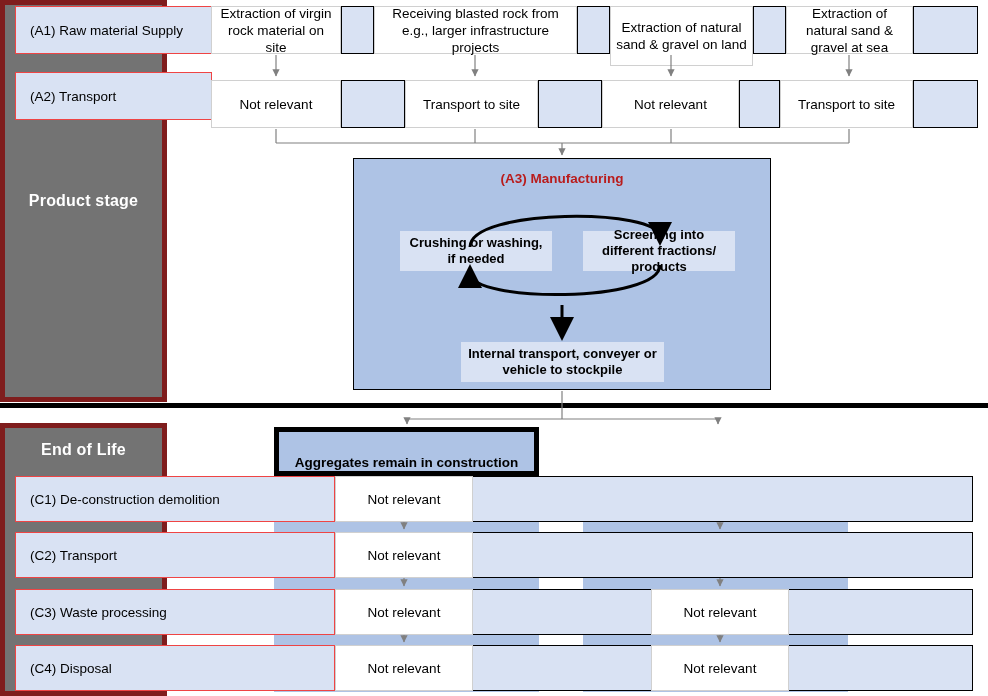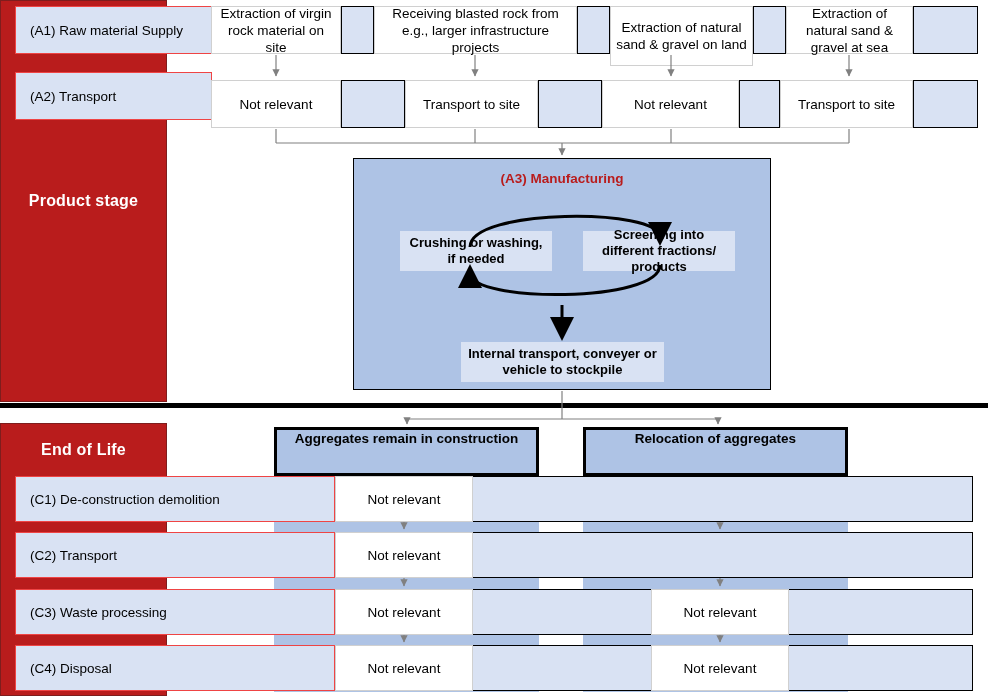--- a/index.html
+++ b/index.html
@@ -2,39 +2,39 @@
 <html><head>
 <meta charset="utf-8">
 <style>
   html,body{margin:0;padding:0;background:#ffffff;}
   body{font-family:"Liberation Sans", sans-serif;color:#000;}
   #canvas{position:relative;width:988px;height:696px;overflow:hidden;background:#fff;}
 
   .abs{position:absolute;box-sizing:border-box;}
 
   
-  .stage-bar{background:#b91c1c;border:1px solid #7f1d1d;display:flex;align-items:center;justify-content:center;}
+  .stage-bar{background:#737373;border:5px solid #7f1d1d;display:flex;align-items:center;justify-content:center;}
   .stage-bar span{color:#ffffff;font-weight:bold;font-size:16px;letter-spacing:.2px;}
 
   
   .row-label{background:#d9e2f3;border:1px solid #ef4444;display:flex;align-items:center;}
   .row-label span{font-size:13.5px;line-height:17px;padding-left:14px;color:#000;}
 
   
   .cell-white{background:#ffffff;border:1px solid #d0d0d0;display:flex;align-items:center;justify-content:center;text-align:center;}
   .cell-white span{font-size:13.5px;line-height:17px;color:#000;padding:0 4px;}
 
   
   .cell-gap{background:#d9e2f3;border:1px solid #000;}
 
   
   .band{background:#aec3e5;}
 
   
-  .eol-head{background:#aec3e5;border:3px solid #000000;display:flex;align-items:flex-start;justify-content:center;text-align:center;}
+  .eol-head{background:#aec3e5;border:5px solid #000000;display:flex;align-items:flex-end;justify-content:center;text-align:center;}
   .eol-head span{font-size:13.5px;line-height:17px;font-weight:bold;color:#000;}
 
   
   .a3-panel{background:#aec3e5;border:1px solid #000;}
   .a3-title{position:absolute;left:0;right:0;top:12px;text-align:center;font-size:13.5px;font-weight:bold;color:#b91c1c;}
   .a3-box{background:#d9e2f3;display:flex;align-items:center;justify-content:center;text-align:center;}
   .a3-box span{font-size:13px;line-height:16px;font-weight:bold;color:#000;padding:0 6px;}
 
   
   .divider{background:#000000;}
@@ -118,23 +118,20 @@
 
   <div class="abs stage-bar" style="left:0px;top:423px;width:167px;height:273px;">
     <span style="position:relative;top:-110px;">End of Life</span>
   </div>
 
   <div class="abs band" style="left:274px;top:476px;width:265px;height:216px;"></div>
   <div class="abs band" style="left:583px;top:476px;width:265px;height:216px;"></div>
 
   <div class="abs eol-head" style="left:274px;top:427px;width:265px;height:49px;">
     <span>Aggregates remain in construction</span>
-  </div>
-  <div class="abs eol-head" style="left:583px;top:427px;width:265px;height:49px;">
-    <span>Relocation of aggregates</span>
   </div>
 
   <div class="abs row-label" style="left:15px;top:476px;width:320px;height:46px;">
     <span style="max-width:290px;">(C1) De-construction demolition</span>
   </div>
   <div class="abs" style="left:335px;top:476px;width:638px;height:46px;background:#d9e2f3;border-top:1px solid #000;border-bottom:1px solid #000;border-right:1px solid #000;"></div>
   <div class="abs cell-white" style="left:335px;top:476px;width:138px;height:46px;">
     <span>Not relevant</span>
   </div>
 

